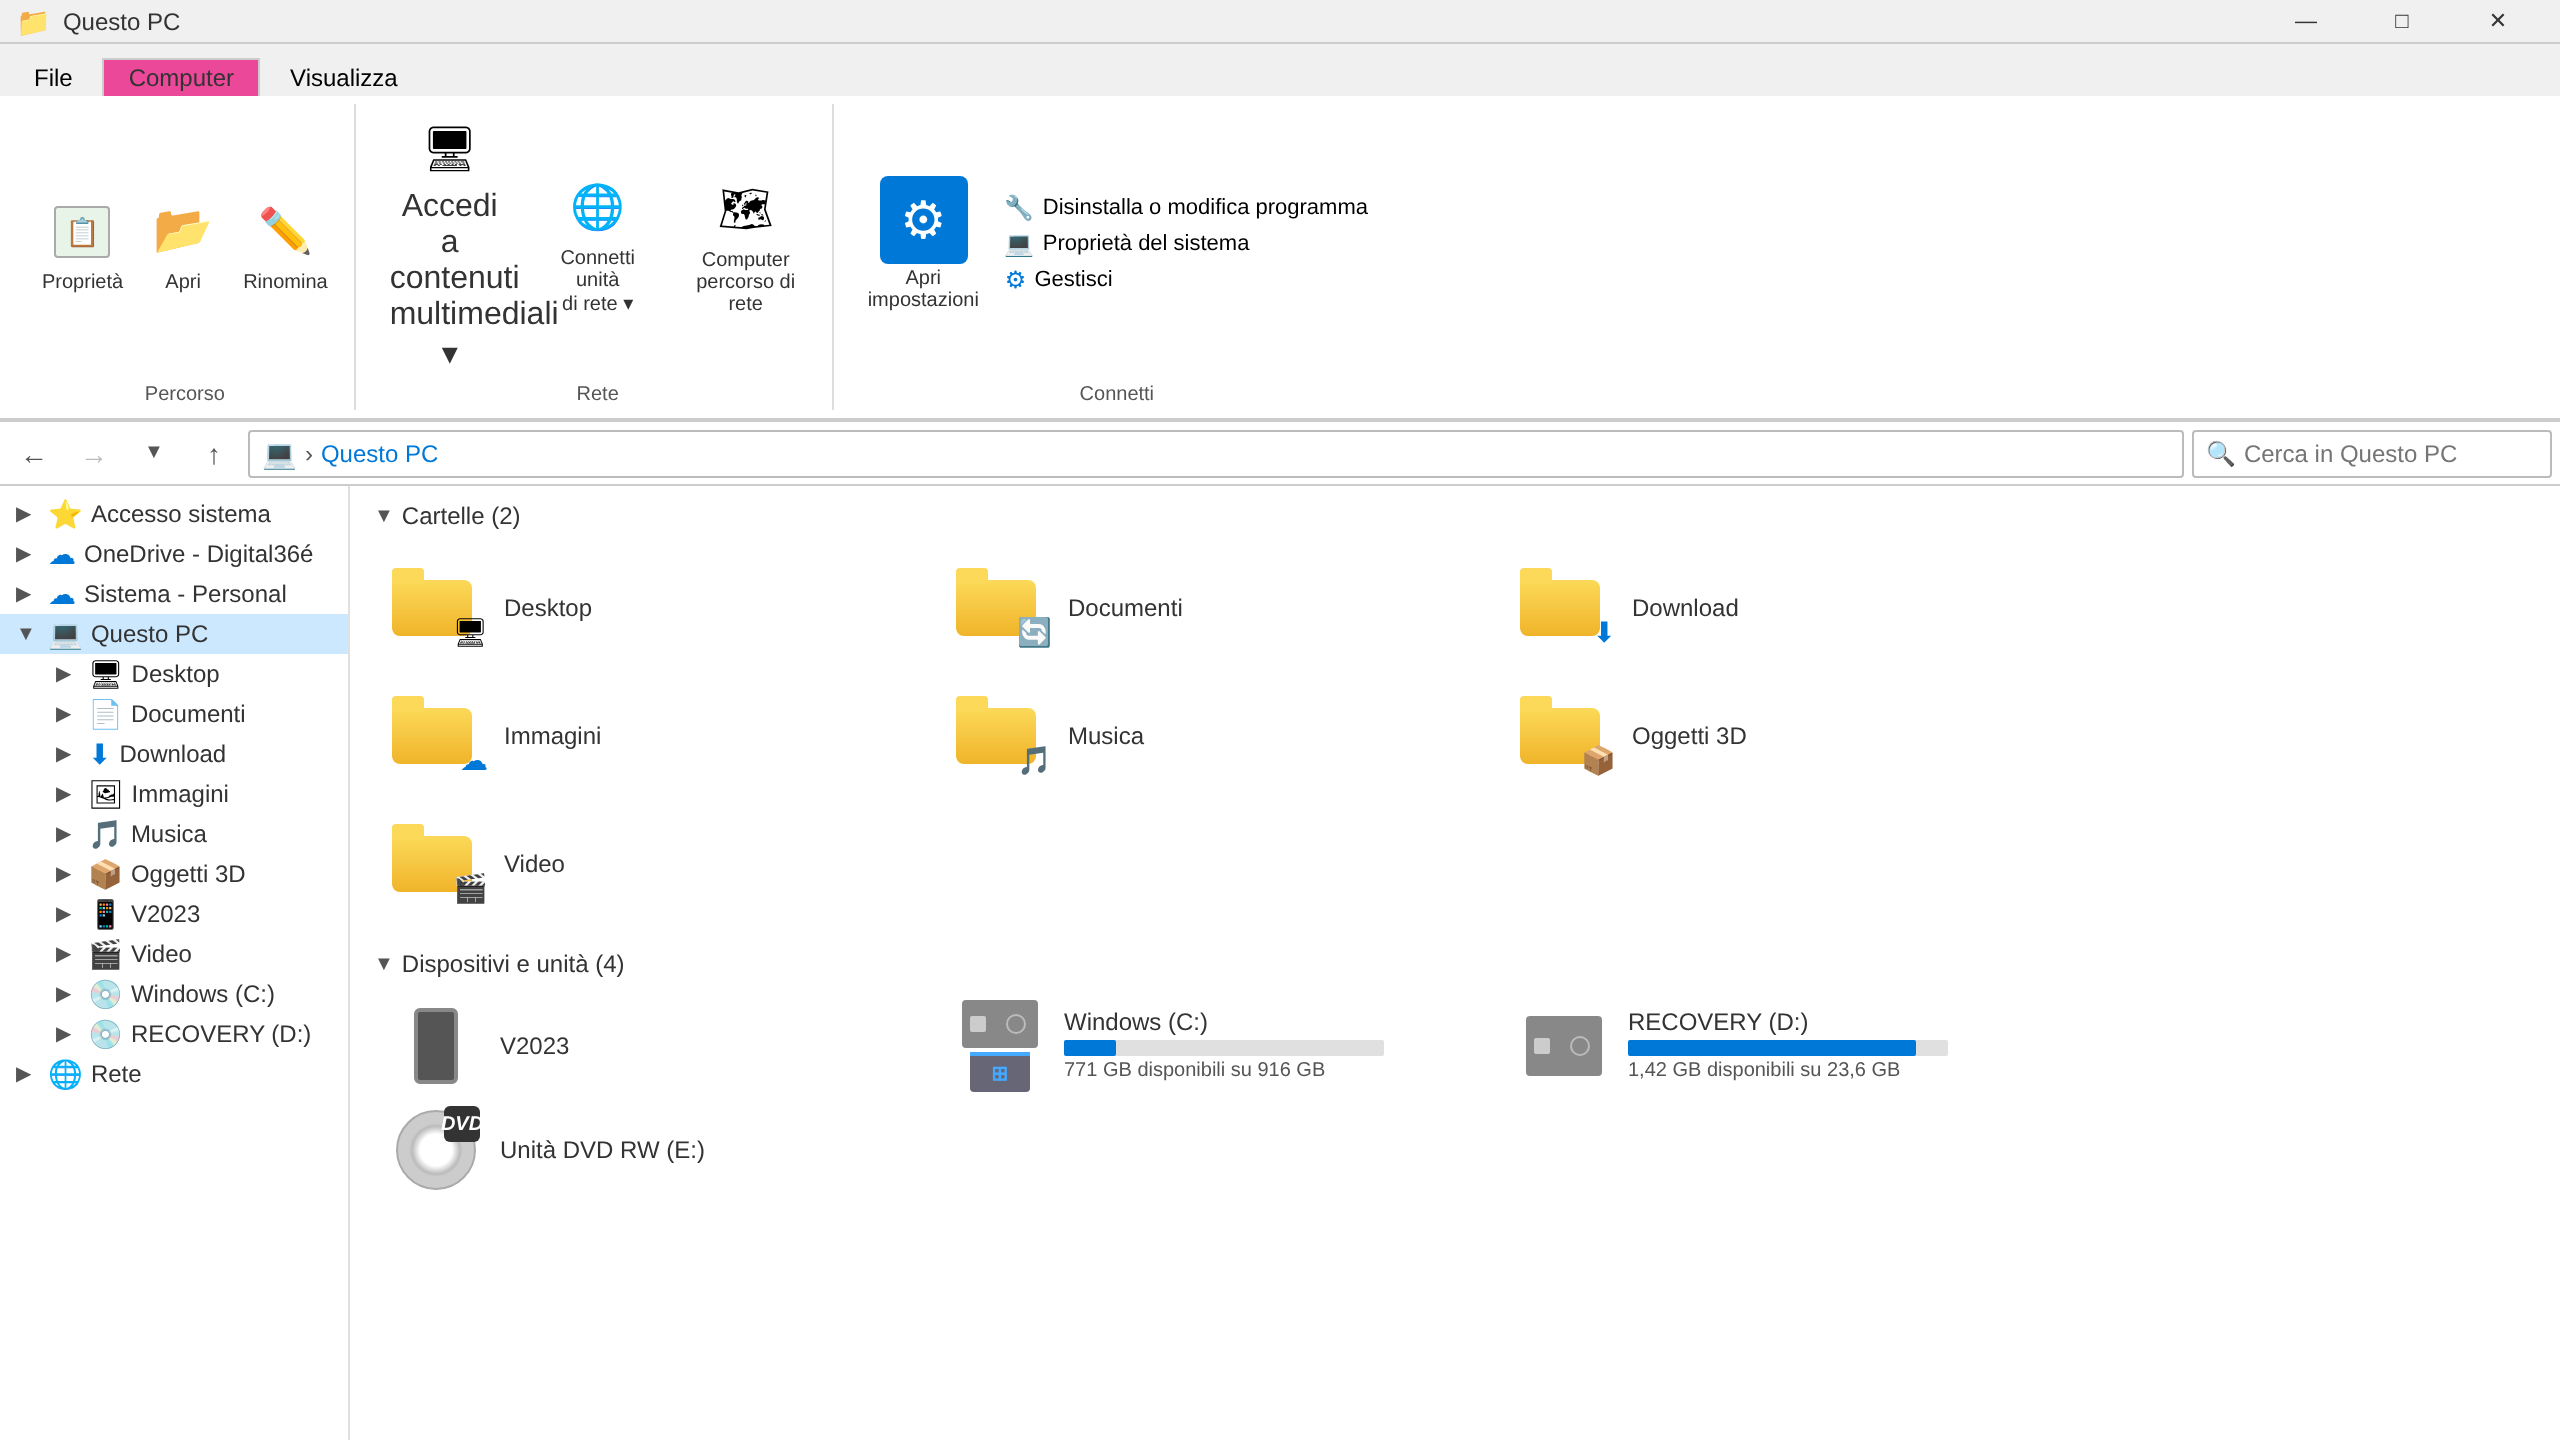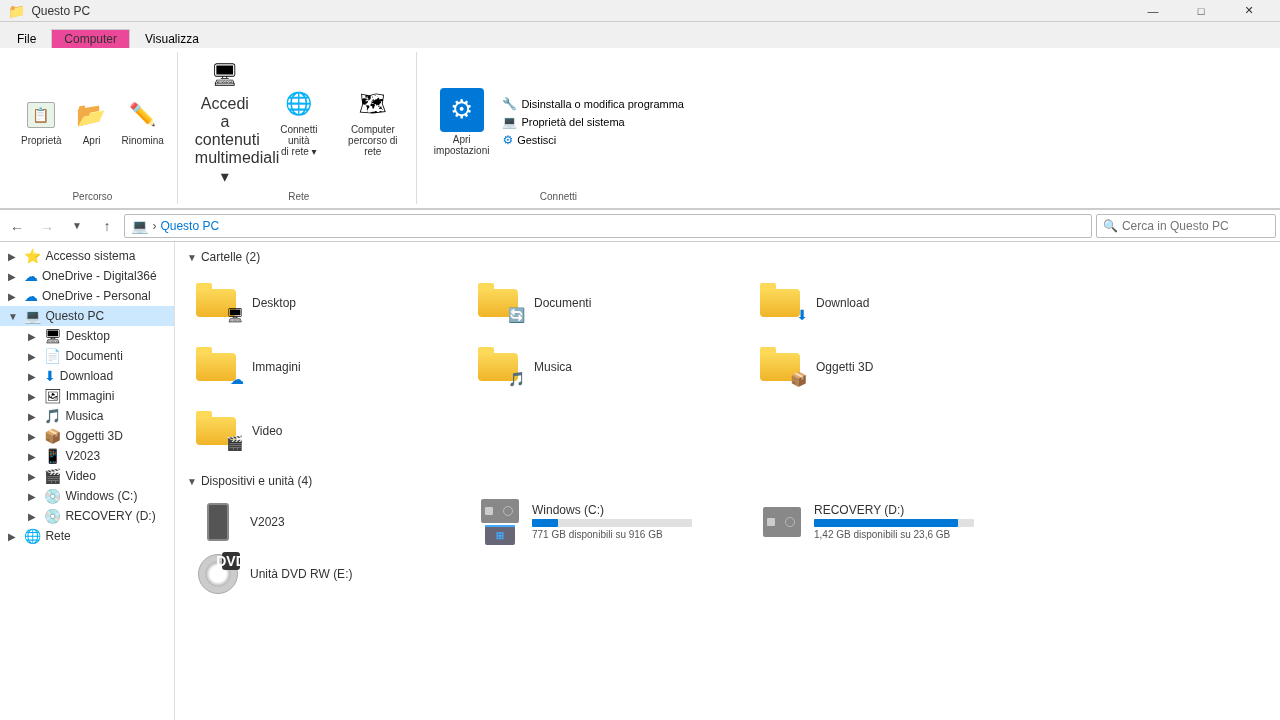--- a/index.html
+++ b/index.html
@@ -217,21 +217,21 @@
 
     <div class="sidebar-item sidebar-indent1">
       <span class="sidebar-expand">▶</span>
       <span class="sidebar-icon" style="color:#0078d7;">☁</span>
       <span class="sidebar-label">OneDrive - Digital36é</span>
     </div>
 
     <div class="sidebar-item sidebar-indent1">
       <span class="sidebar-expand">▶</span>
       <span class="sidebar-icon" style="color:#0078d7;">☁</span>
-      <span class="sidebar-label">OneDrive - Personal</span>
+      <span class="sidebar-label">Sistema - Personal</span>
     </div>
 
     <div class="sidebar-item sidebar-indent1 selected">
       <span class="sidebar-expand">▼</span>
       <span class="sidebar-icon">💻</span>
       <span class="sidebar-label">Questo PC</span>
     </div>
 
     <div class="sidebar-item" style="padding-left:28px;">
       <span class="sidebar-expand">▶</span>
@@ -436,21 +436,21 @@
           </div>
           <span class="drive-space">1,42 GB disponibili su 23,6 GB</span>
         </div>
       </div>
 
       <div class="drive-item">
         <div class="drive-icon-img">
           <div style="position:relative;width:44px;height:44px;">
             <div style="width:40px;height:40px;border-radius:50%;background:radial-gradient(circle at 50% 50%, #fff 8px, #bbb 12px, #ccc 50%);border:1px solid #aaa;position:absolute;top:2px;left:2px;"></div>
             <div style="position:absolute;top:0;right:0;width:18px;height:18px;background:#333;border-radius:3px;display:flex;align-items:center;justify-content:center;">
-              <span style="color:white;font-size:14px;font-weight:bold;">DVD</span>
+              <span style="color:white;font-size:10px;font-weight:bold;font-style:italic;">DVD</span>
             </div>
           </div>
         </div>
         <div class="drive-info">
           <span class="drive-name">Unità DVD RW (E:)</span>
         </div>
       </div>
     </div>
   </div>
 </div>

